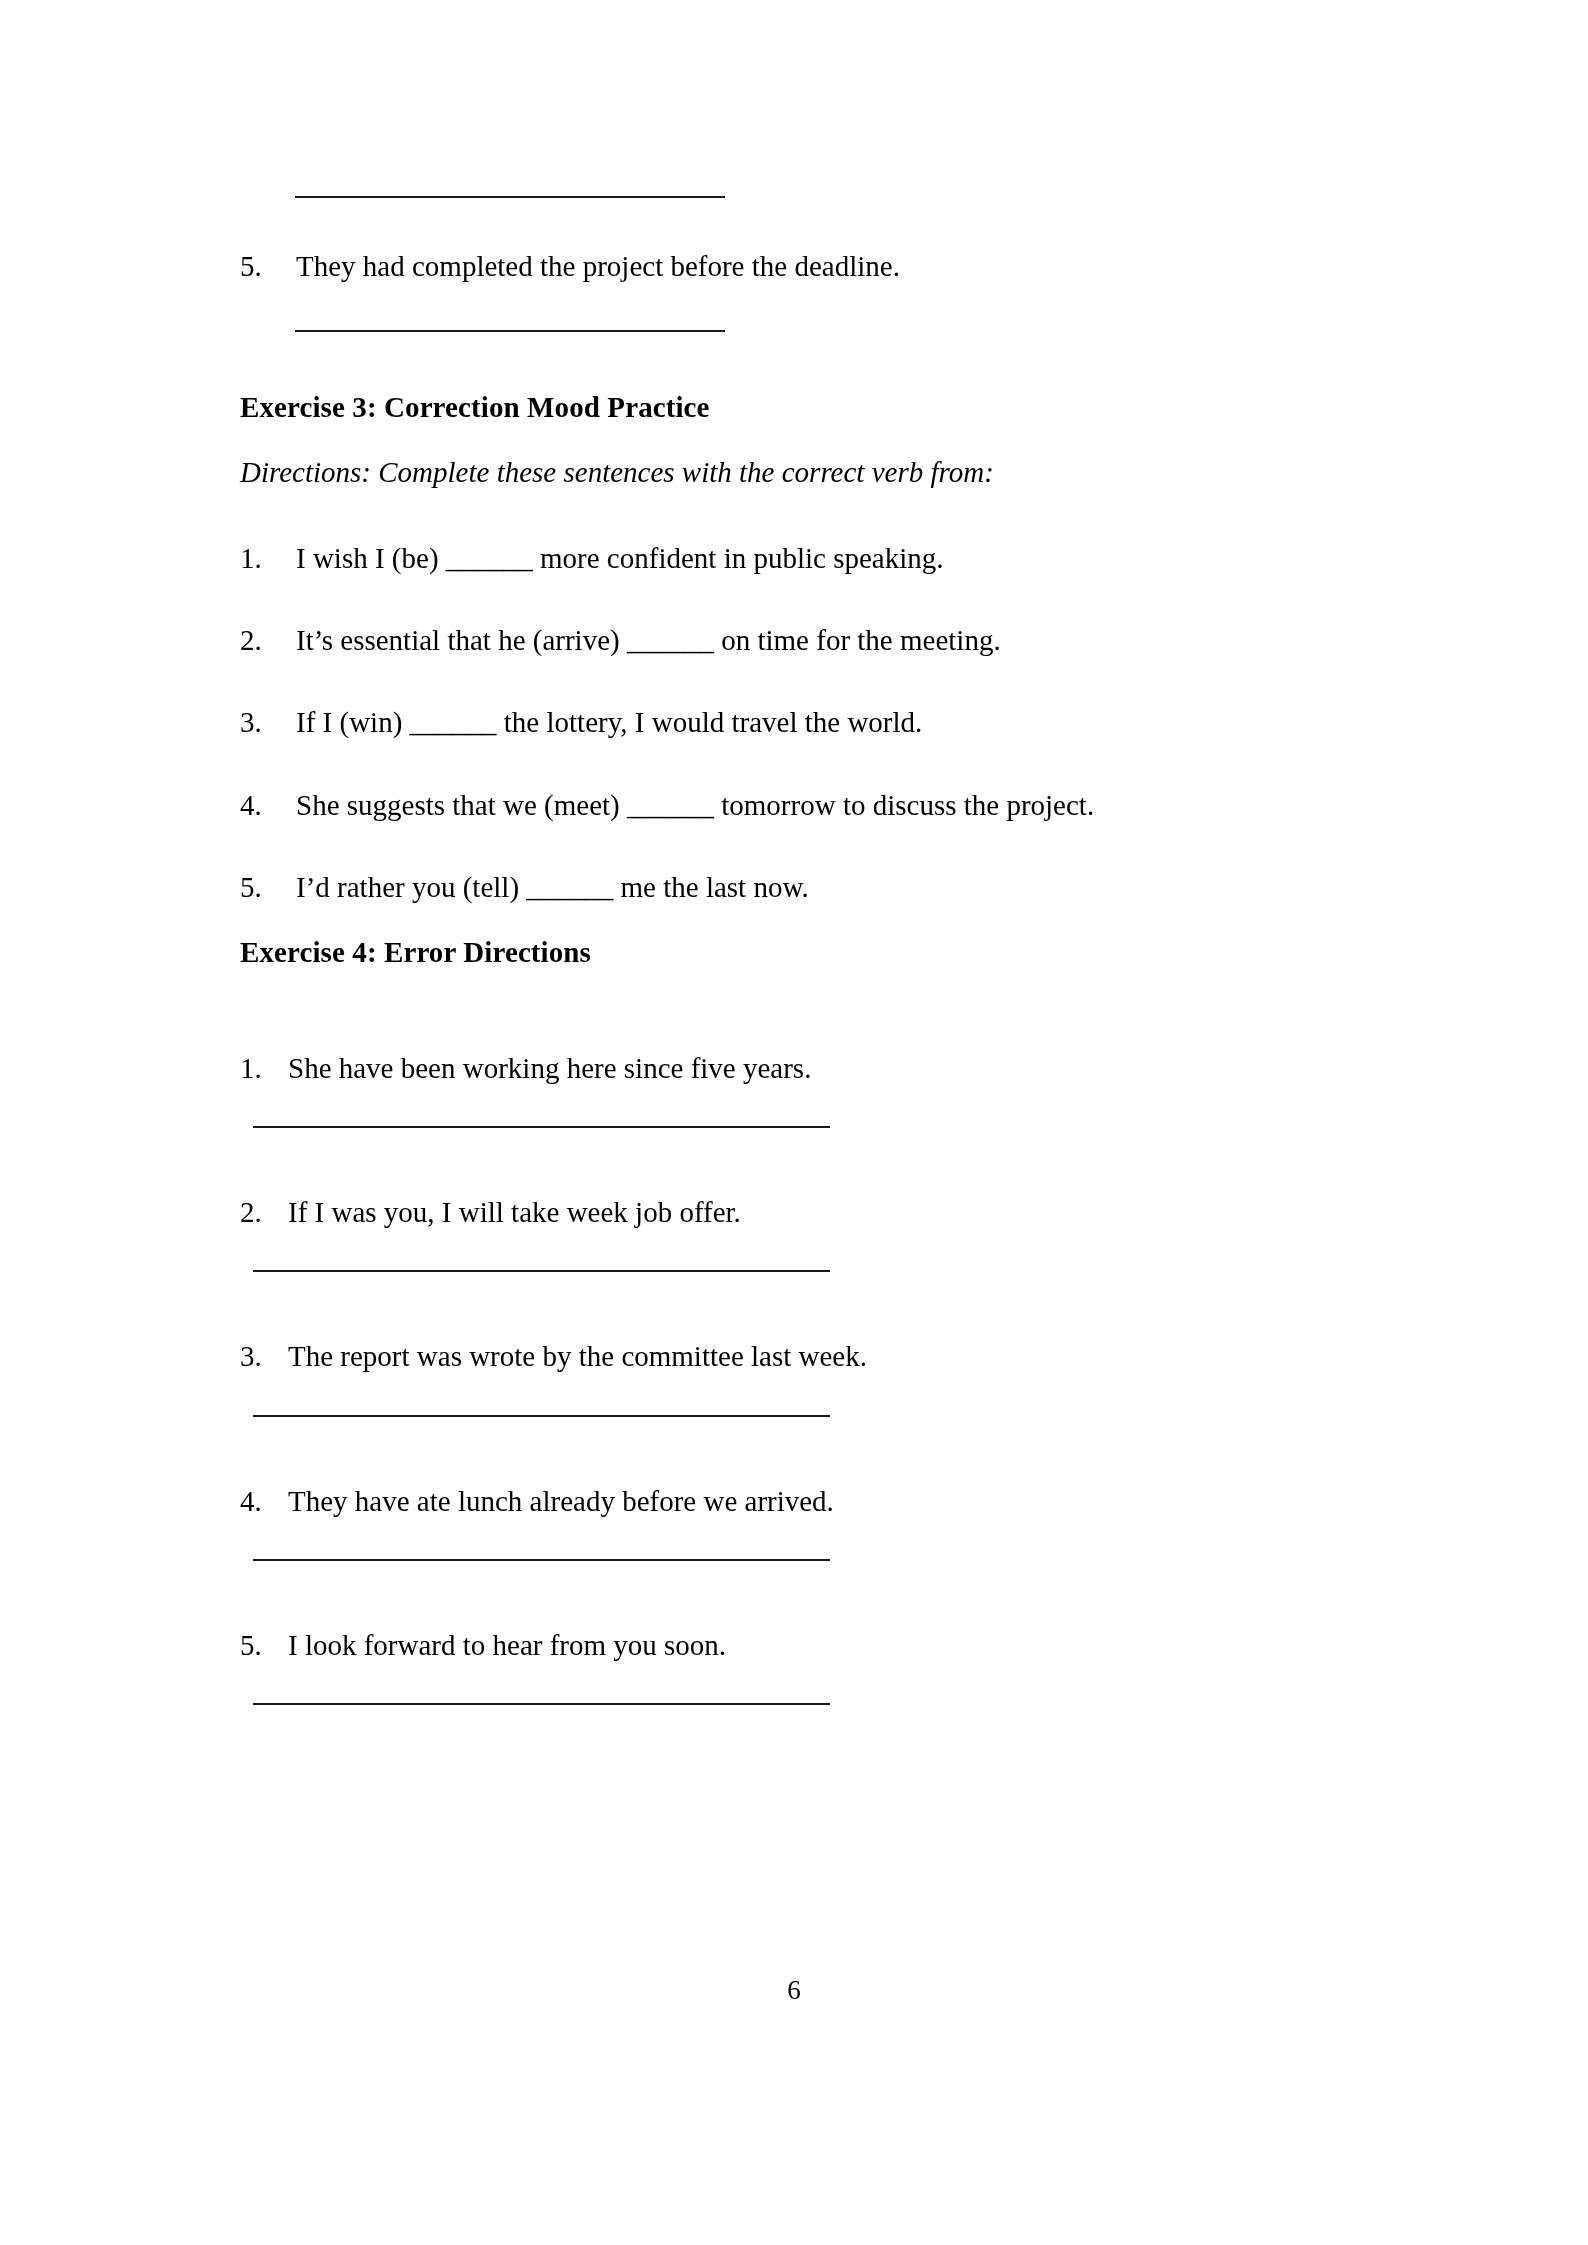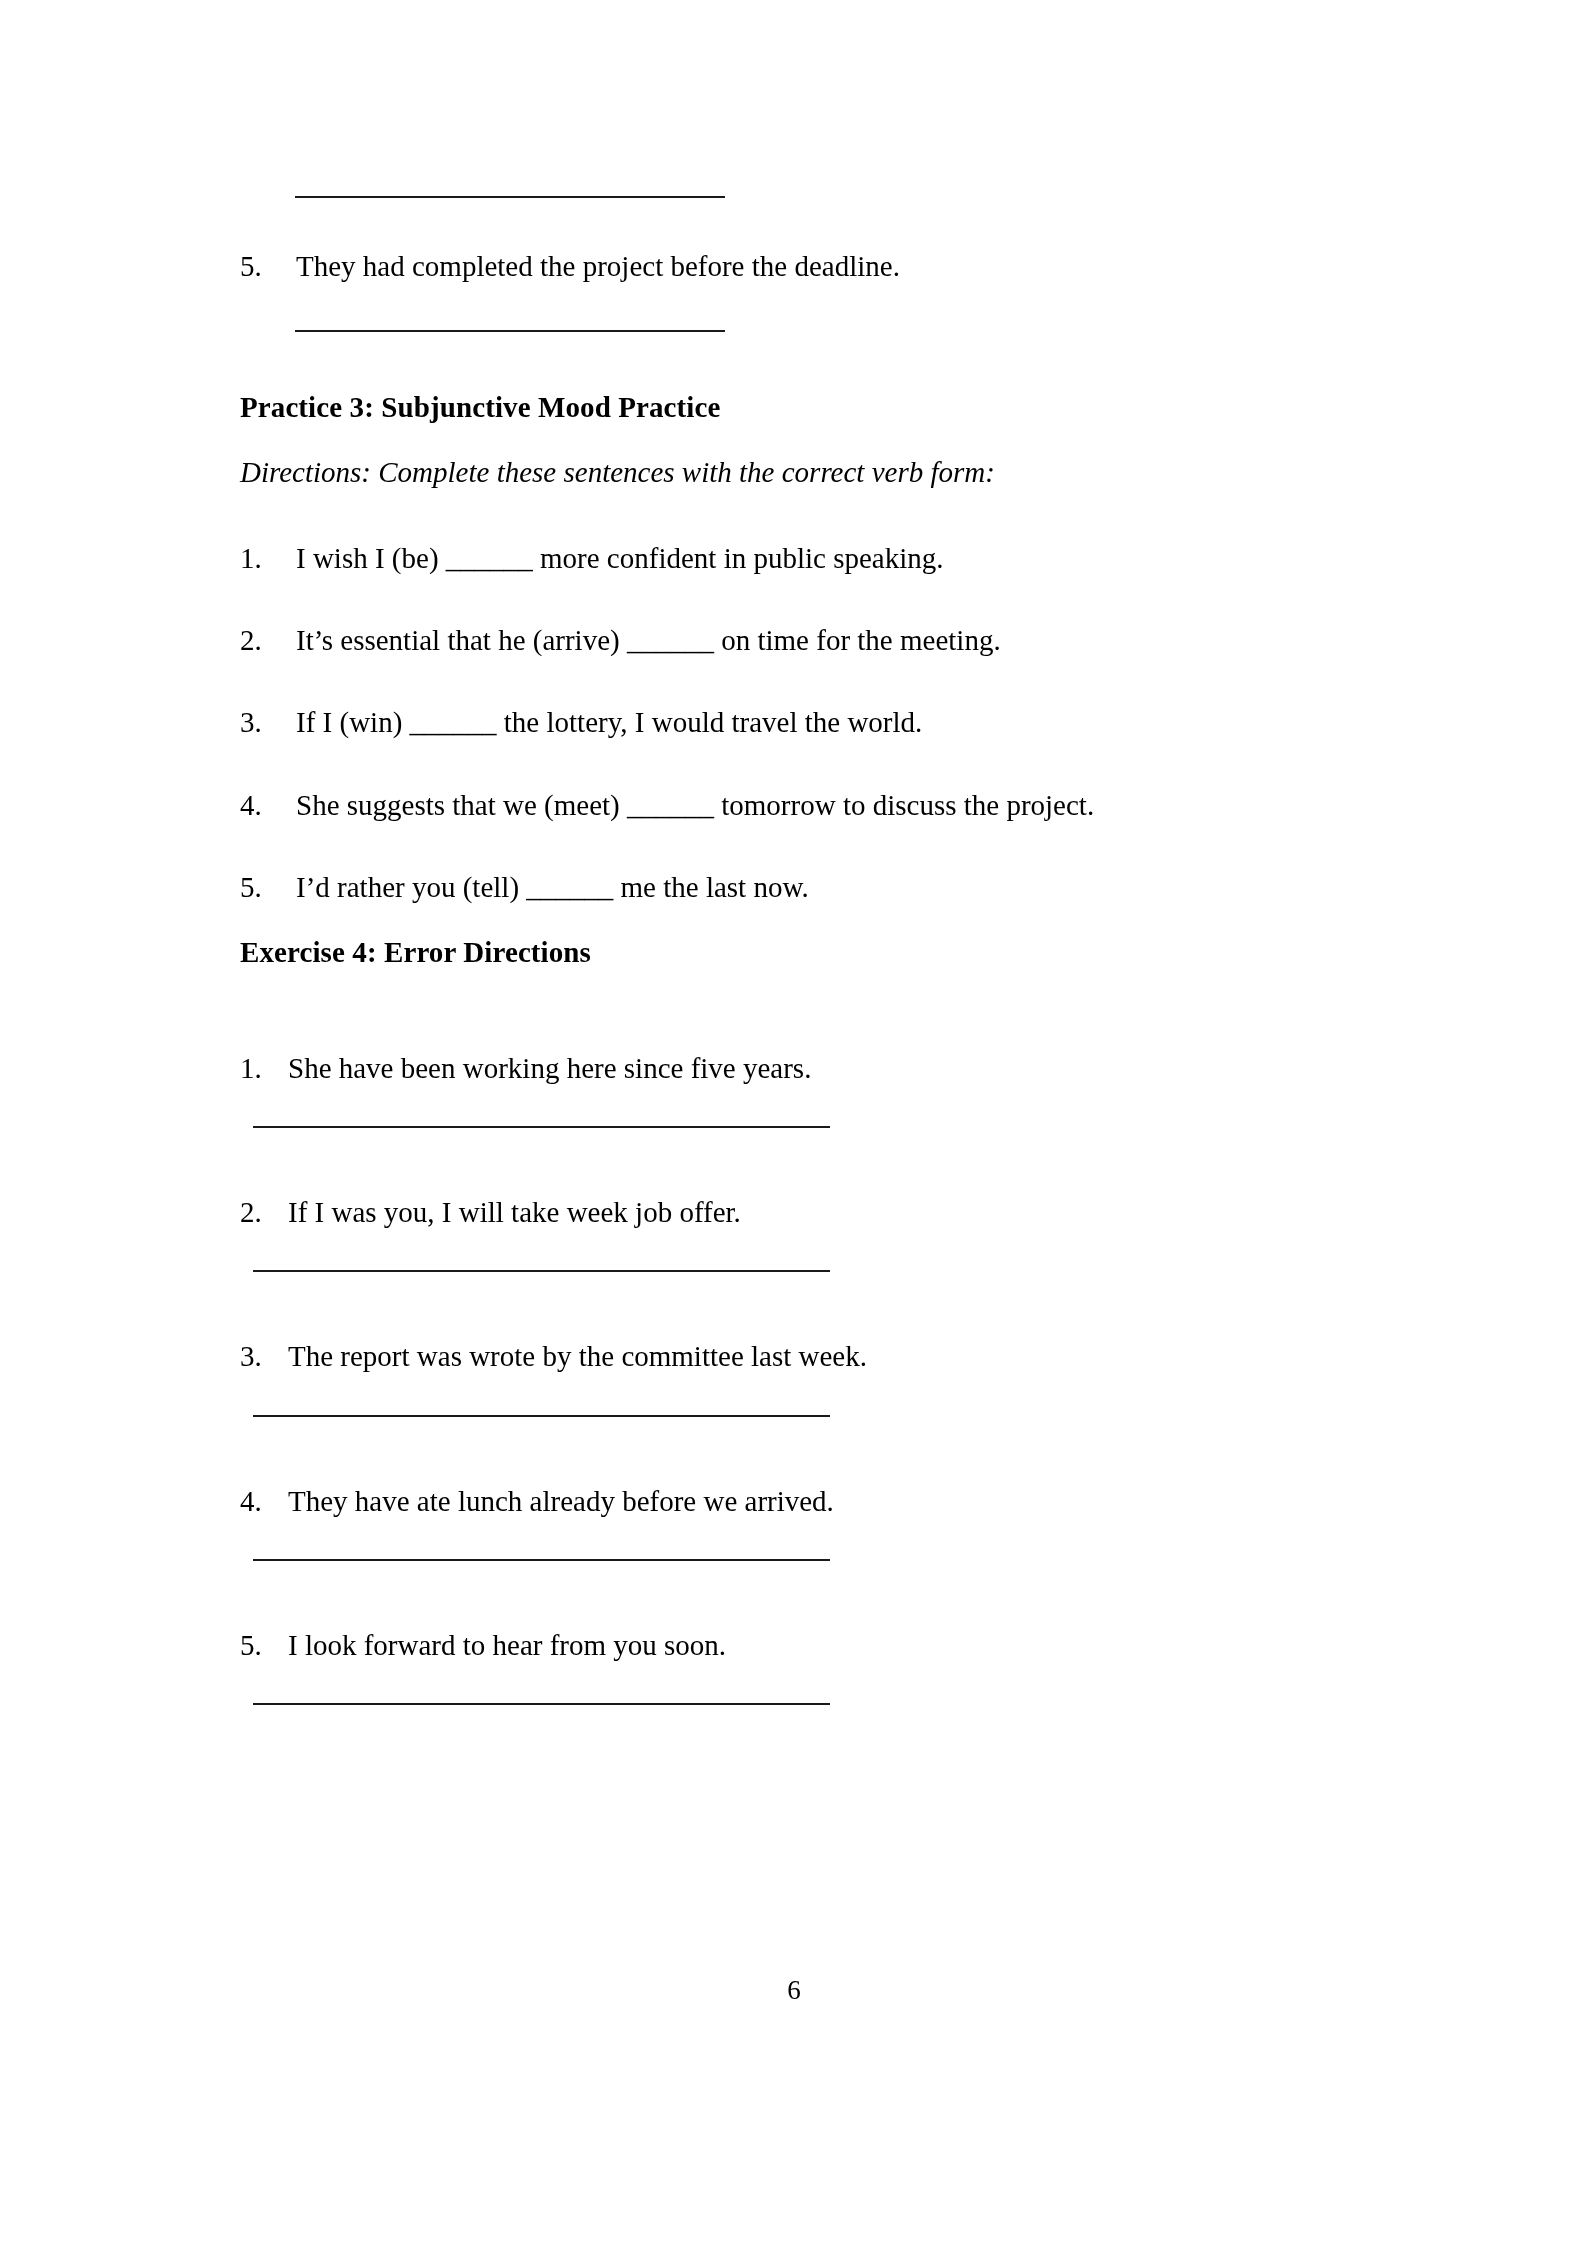--- a/index.html
+++ b/index.html
@@ -113,25 +113,25 @@
       <span class="item-num">5.</span>
       <span class="item-text">They had completed the project before the deadline.</span>
     </div>
 
     <div class="sp-46"></div>
 
     <div class="rule rule-short"></div>
 
     <div class="sp-58"></div>
 
-    <div class="ex-heading">Practice 3: Subjunctive Mood Practice</div>
-
-    <div class="sp-30"></div>
-
-    <div class="directions">Directions: Complete these sentences with the correct verb form:</div>
+    <div class="ex-heading">Exercise 3: Correction Mood Practice</div>
+
+    <div class="sp-30"></div>
+
+    <div class="directions">Directions: Complete these sentences with the correct verb from:</div>
 
     <div class="sp-30"></div>
 
     <div class="items-wide">
       <div class="item">
         <span class="item-num">1.</span>
         <span class="item-text">I wish I (be) ______ more confident in public speaking.</span>
       </div>
       <div class="sp-26"></div>
       <div class="item">

